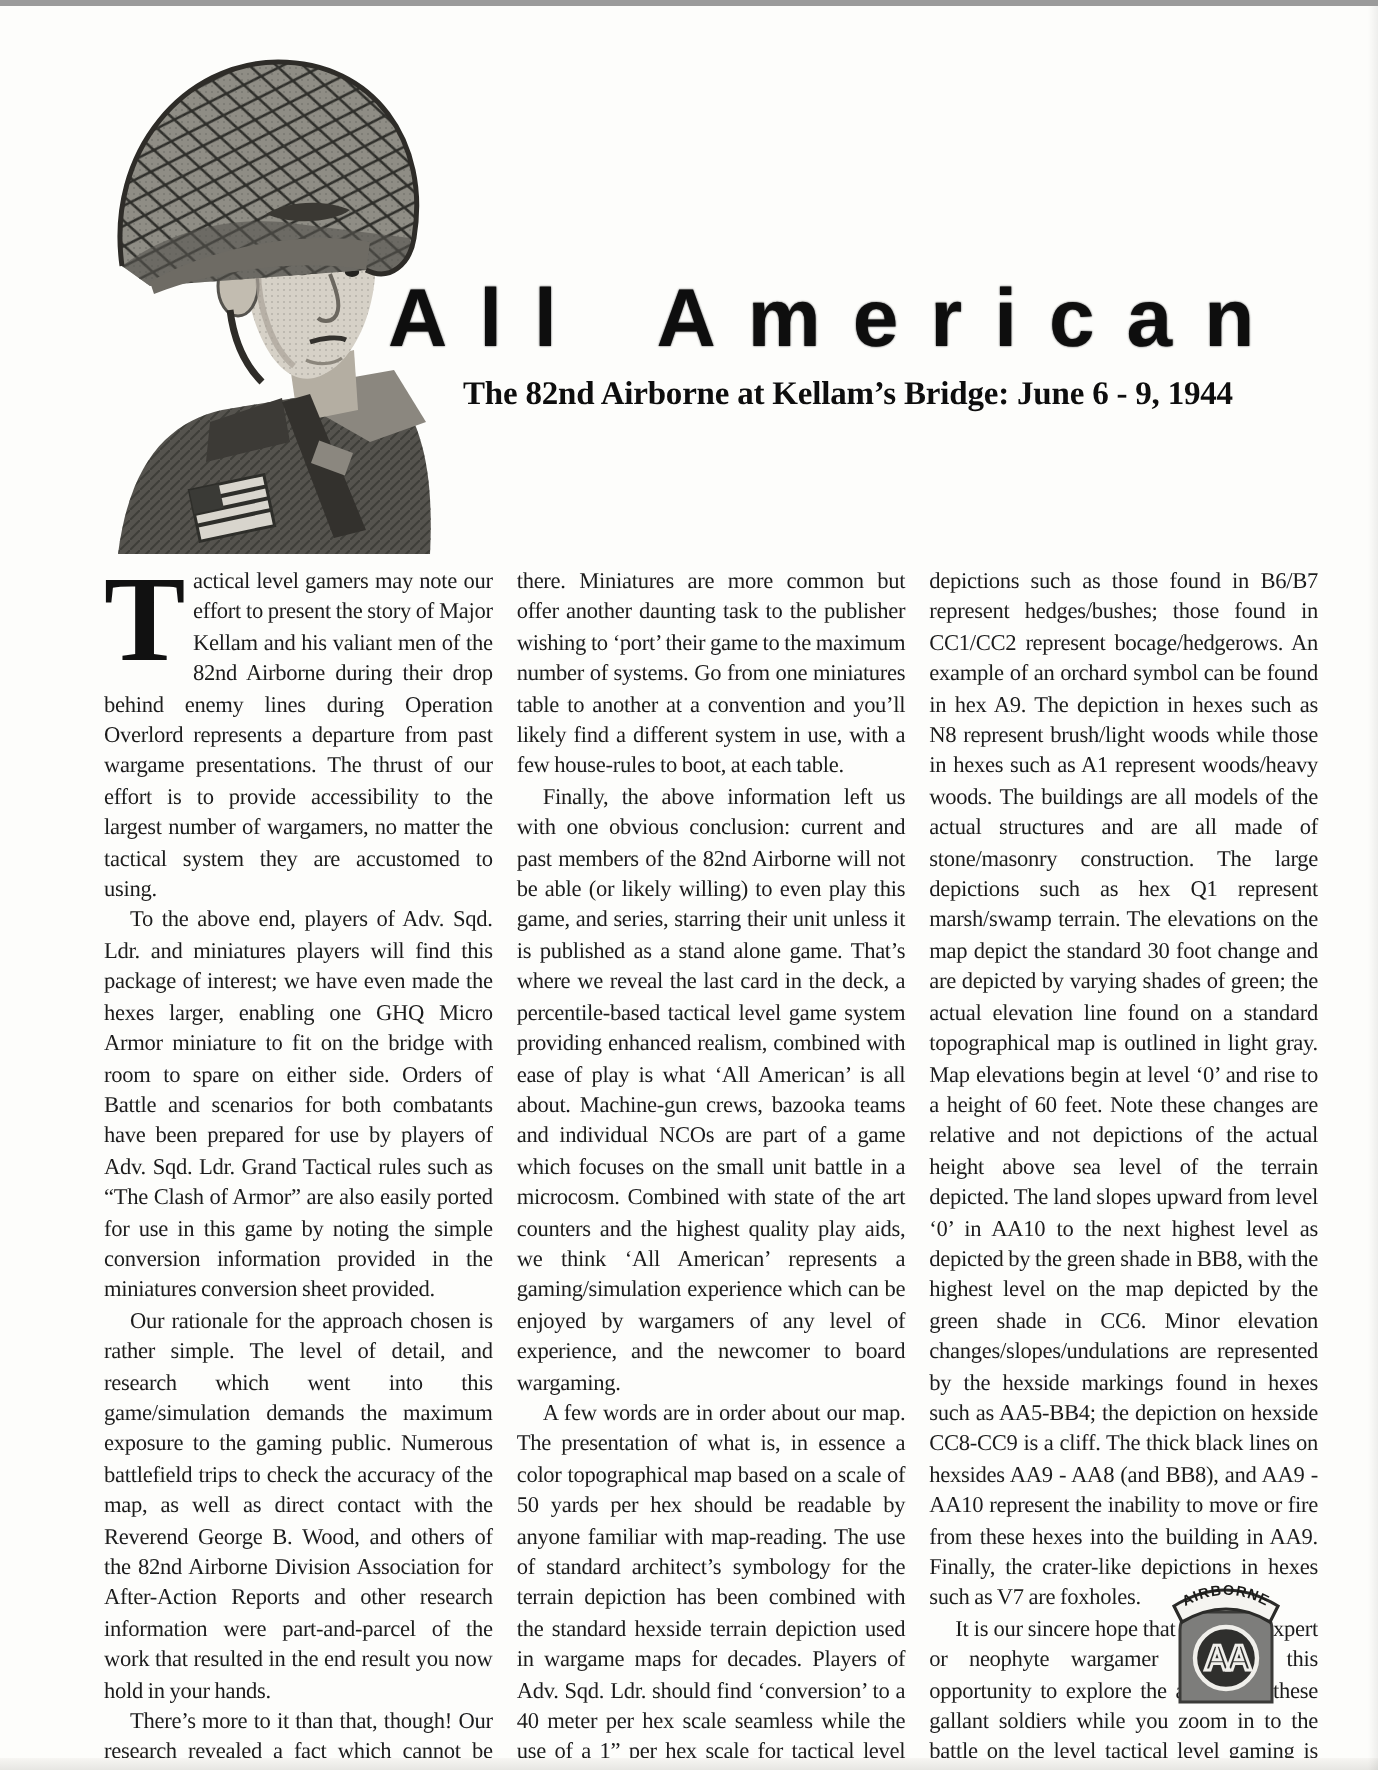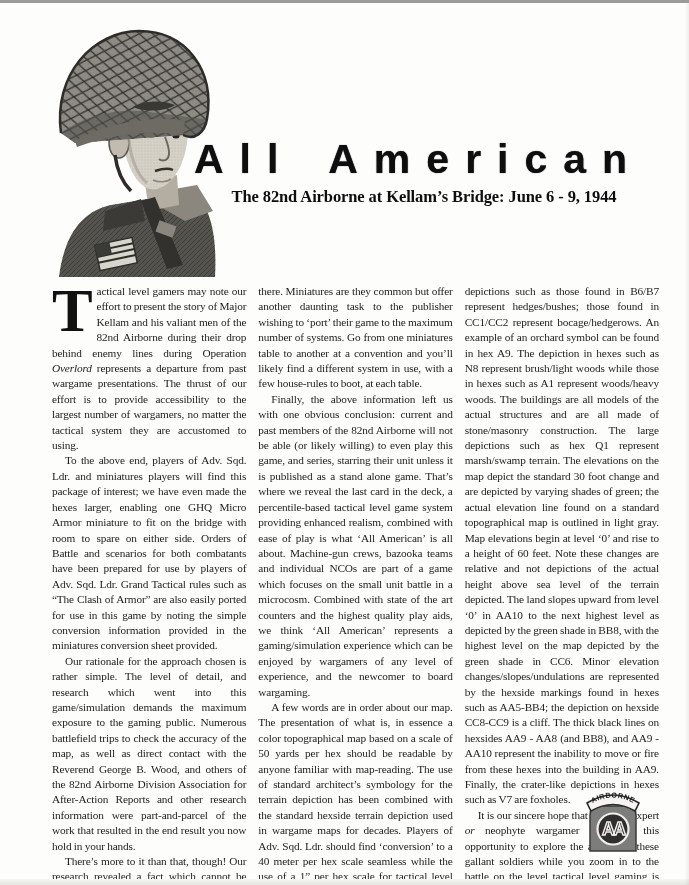--- a/index.html
+++ b/index.html
@@ -40,21 +40,21 @@
     letter-spacing:-0.15px;word-spacing:-0.3px;
   }
   .col p{margin:0;text-indent:13px;}
   .col p.noindent{text-indent:0;}
   .dropcap{
     float:left;
     font-size:61px;line-height:50px;
     padding:2px 4px 0 0;
     font-weight:bold;color:#111;
   }
-  .ital{font-style:italic;}
+  .ital{}
   
   .patch{position:absolute;left:583px;top:784px;width:60px;height:66px;}
   
   .scan-bottom{
     position:absolute;left:0;bottom:0;width:100%;height:9px;
     background:linear-gradient(#f7f6f3,#dededa);
   }
   .scan-right{
     position:absolute;right:0;top:0;width:5px;height:100%;
     background:linear-gradient(90deg,rgba(0,0,0,0),rgba(0,0,0,0.06));
@@ -140,21 +140,21 @@
   <main class="columns">
 
     <div class="col">
       <p class="noindent"><span class="dropcap">T</span><span>actical level gamers may note our effort to present the story of Major Kellam and his valiant men of the 82nd Airborne during their drop behind enemy lines during Operation </span><span class="ital">Overlord</span><span> represents a departure from past wargame presentations. The thrust of our effort is to provide accessibility to the largest number of wargamers, no matter the tactical system they are accustomed to using.</span></p>
       <p>To the above end, players of Adv. Sqd. Ldr. and  miniatures players will find this package of interest; we have even made the hexes larger, enabling one GHQ Micro Armor miniature to fit on the bridge with room to spare on either side. Orders of Battle and scenarios for both combatants have been prepared for use by players of Adv. Sqd. Ldr. Grand Tactical rules such as “The Clash of Armor” are also easily ported for use in this game by noting the simple conversion information provided in the miniatures conversion sheet provided.</p>
       <p>Our rationale for the approach chosen is rather simple. The level of detail, and research which went into this game/simulation demands the maximum exposure to the gaming public. Numerous battlefield trips to check the accuracy of the map, as well as direct contact with the Reverend George B. Wood, and others of the 82nd Airborne Division Association for After-Action Reports and other research information were part-and-parcel of the work that resulted in the end result you now hold in your hands.</p>
       <p>There’s more to it than that, though! Our research revealed a fact which cannot be ignored: practically no-one in the unit depicted plays Adv. Sqd. Ldr. For that matter, finding any players of this game system in the entire United States Army is a challenging task. One of our contacts is a Captain who happens to be in charge of the Simulation Society at West Point; suffice it to say he confirms the lack of penetration of this particular game system</p>
     </div>
 
     <div class="col">
-      <p class="noindent">there. Miniatures are they common but offer another daunting task to the publisher wishing to ‘port’ their game to the maximum number of systems. Go from one miniatures table to another at a convention and you’ll likely find a different system in use, with a few house-rules to boot, at each table.</p>
+      <p class="noindent">there. Miniatures are more common but offer another daunting task to the publisher wishing to ‘port’ their game to the maximum number of systems. Go from one miniatures table to another at a convention and you’ll likely find a different system in use, with a few house-rules to boot, at each table.</p>
       <p>Finally, the above information left us with one obvious conclusion: current and past members of the 82nd Airborne will not be able (or likely willing) to even play this game, and series, starring their unit unless it is published as a stand alone game. That’s where we reveal the last card in the deck, a percentile-based tactical level game system providing enhanced realism, combined with ease of play is what ‘All American’ is all about. Machine-gun crews, bazooka teams and individual NCOs are part of a game which focuses on the small unit battle in a microcosm. Combined with state of the art counters and the highest quality play aids, we think ‘All American’ represents a gaming/simulation experience which can be enjoyed by wargamers of any level of experience, and the newcomer to board wargaming.</p>
       <p>A few words are in order about our map. The presentation of what is, in essence a color topographical map based on a scale of 50 yards per hex should be readable by anyone familiar with map-reading. The use of standard architect’s symbology for the terrain depiction has been combined with the standard hexside terrain depiction used in wargame maps for decades. Players of Adv. Sqd. Ldr. should find ‘conversion’ to a 40 meter per hex scale seamless while the use of a 1” per hex scale for tactical level miniatures players should present an equally simple process to provide for scaling in their game play.</p>
 
     </div>
 
     <div class="col">
       <p class="noindent">depictions such as those found in B6/B7 represent hedges/bushes; those found in CC1/CC2 represent bocage/hedgerows. An example of an orchard symbol can be found in hex A9. The depiction in hexes such as N8 represent brush/light woods while those in hexes such as A1 represent woods/heavy woods. The buildings are all models of the actual structures and are all made of stone/masonry construction. The large depictions such as hex Q1 represent marsh/swamp terrain. The elevations on the map depict the standard 30 foot change and are depicted by varying shades of green; the actual elevation line found on a standard topographical map is outlined in light gray. Map elevations begin at level ‘0’ and rise to a height of 60 feet. Note these changes are relative and not depictions of the actual height above sea level of the terrain depicted. The land slopes upward from level ‘0’ in AA10 to the next highest level as depicted by the green shade in BB8, with the highest level on the map depicted by the green shade in CC6. Minor elevation changes/slopes/undulations are represented by the hexside markings found in hexes such as AA5-BB4; the depiction on hexside CC8-CC9 is a cliff. The thick black lines on hexsides AA9 - AA8 (and BB8), and AA9 - AA10 represent the inability to move or fire from these hexes into the building in AA9. Finally, the crater-like depictions in hexes such as V7 are foxholes.</p>
       <p><span>It is our sincere hope that you - the expert </span><span class="ital">or</span><span> neophyte wargamer -  enjoys this opportunity to explore the actions of these gallant soldiers while you zoom in to the battle on the level tactical level  gaming is meant to emulate...where that one machine gun in the farmhouse at the crossroads can decide your fate in this day...</span></p>
     </div>
 

